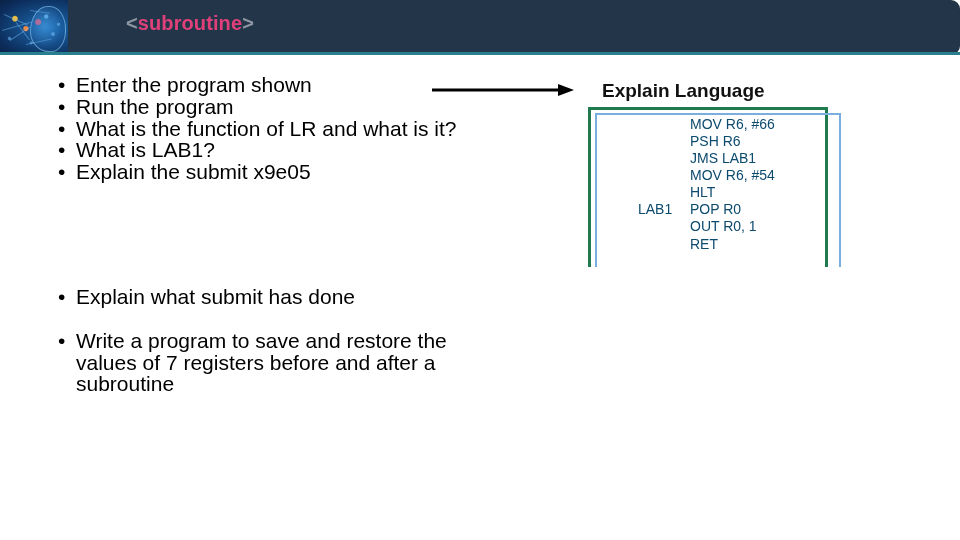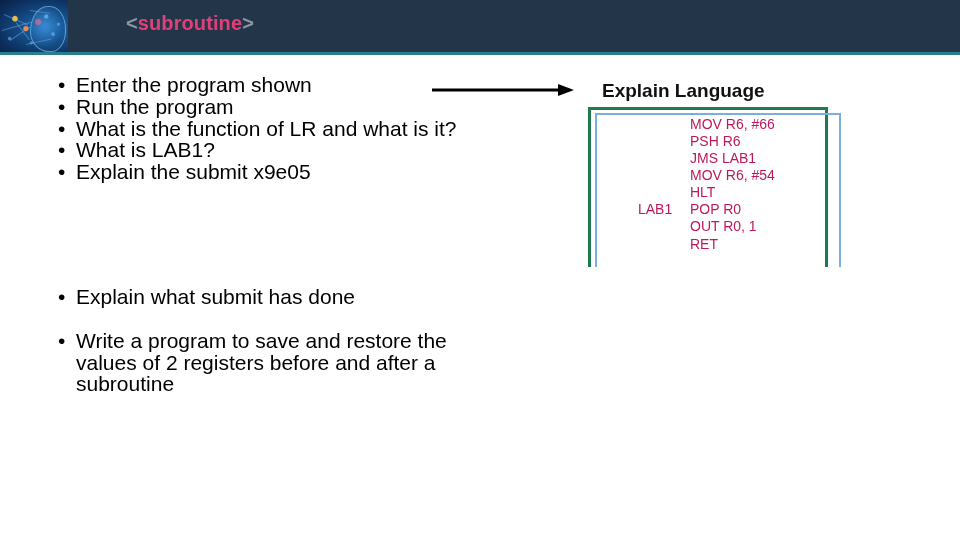--- a/index.html
+++ b/index.html
@@ -16,20 +16,21 @@
     font-family: "Liberation Sans", sans-serif;
     color: #000000;
   }
 
   
   #header-band {
     position: absolute;
     left: 0; top: 0;
     width: 960px; height: 55px;
     background: #233549;
+    border-radius: 9px;
   }
   #header-accent-line {
     position: absolute;
     left: 0; top: 52px;
     width: 960px; height: 3px;
     background: #2a7f8e;
   }
   #header-logo {
     position: absolute;
     left: 0; top: 0;
@@ -136,21 +137,21 @@
   }
   #code-block {
     position: absolute;
     left: 14px; top: 40px;
     width: 250px;
   }
   .code-row {
     display: flex;
     font-size: 14px;
     line-height: 1.22;
-    color: #be185d;
+    color: #0c4a6e;
     white-space: pre;
   }
   .code-row .label { flex: 0 0 52px; margin-left: 44px; }
   .code-row .instr { flex: 1 1 auto; }
 </style>
 </head>
 <body>
 
 <div id="header-band">
 
@@ -194,21 +195,21 @@
 </div>
 
 <div id="bullets-secondary">
   <div class="bullet-item">
     <span class="dot">•</span>
     <span class="txt">Explain what submit has done</span>
   </div>
   <div class="gap-item"></div>
   <div class="bullet-item">
     <span class="dot">•</span>
-    <span class="txt">Write a program to save and restore the values of 2 registers before and after a subroutine</span>
+    <span class="txt">Write a program to save and restore the values of 7 registers before and after a subroutine</span>
   </div>
 </div>
 
 <svg id="flow-arrow" viewBox="0 0 142 16">
   <line x1="0" y1="8" x2="128" y2="8" stroke="#000000" stroke-width="3"></line>
   <polygon points="126,2 142,8 126,14" fill="#000000"></polygon>
 </svg>
 
 <div id="assembly-panel">
 

